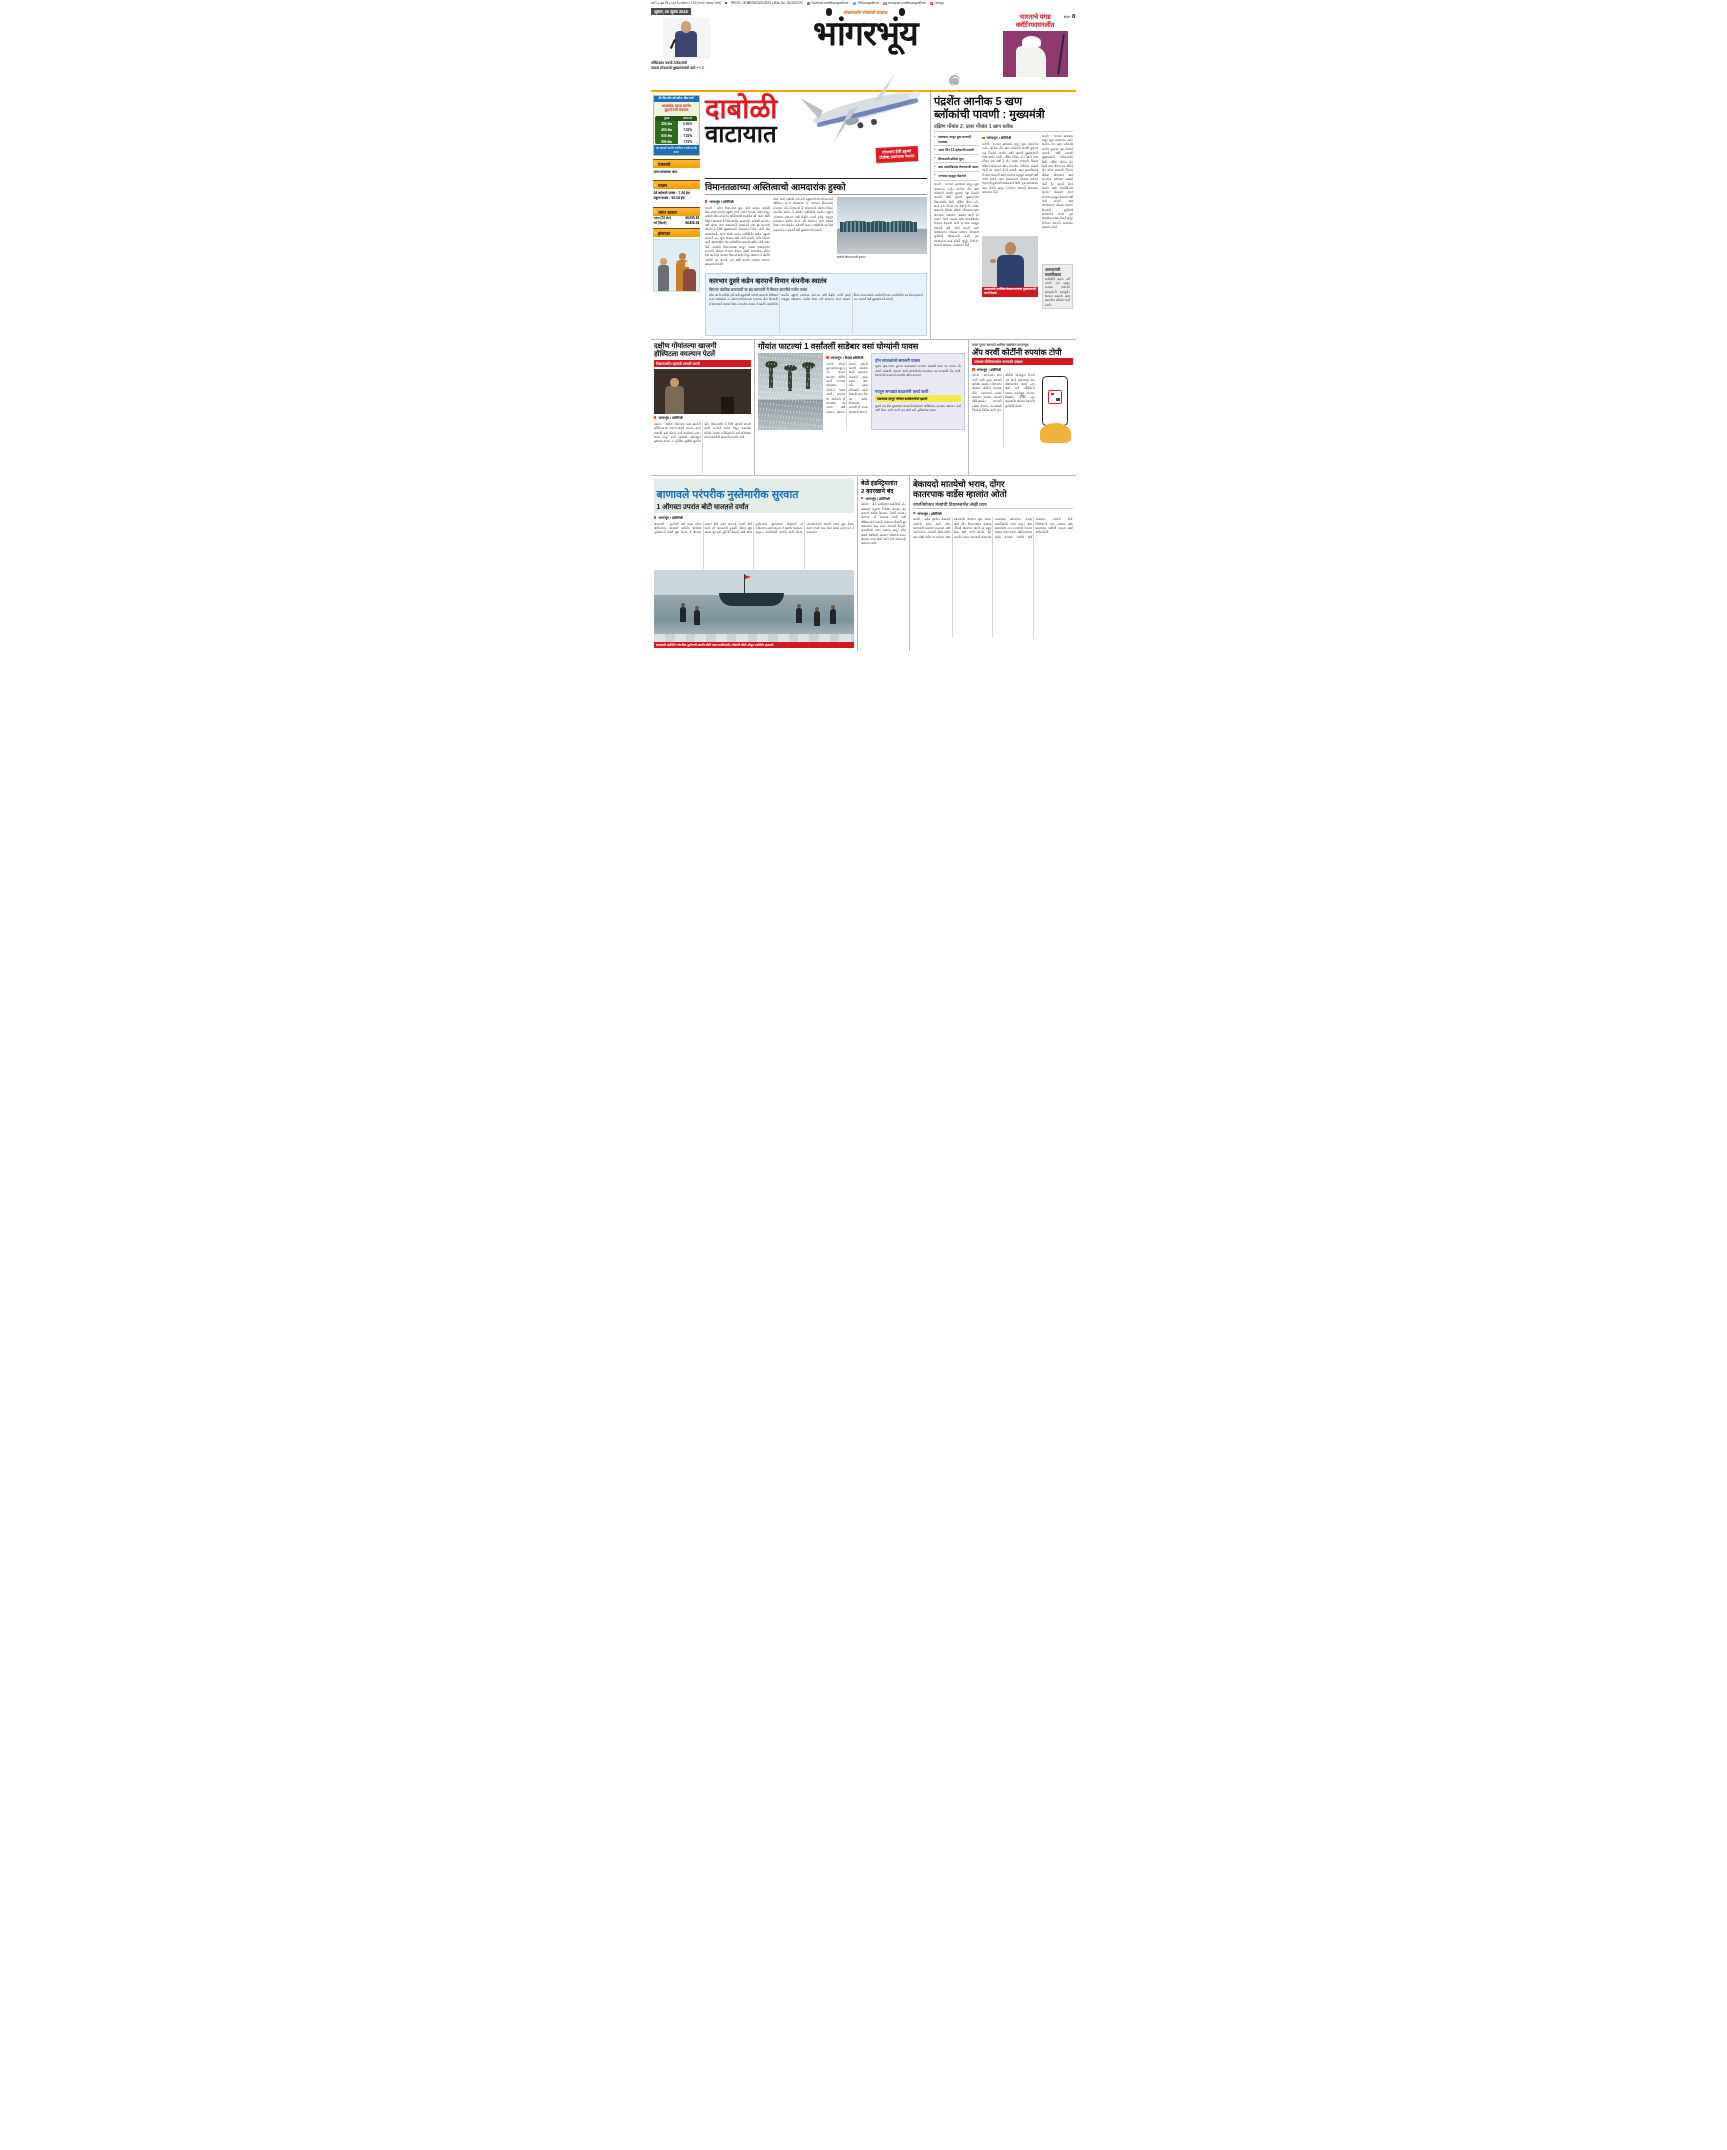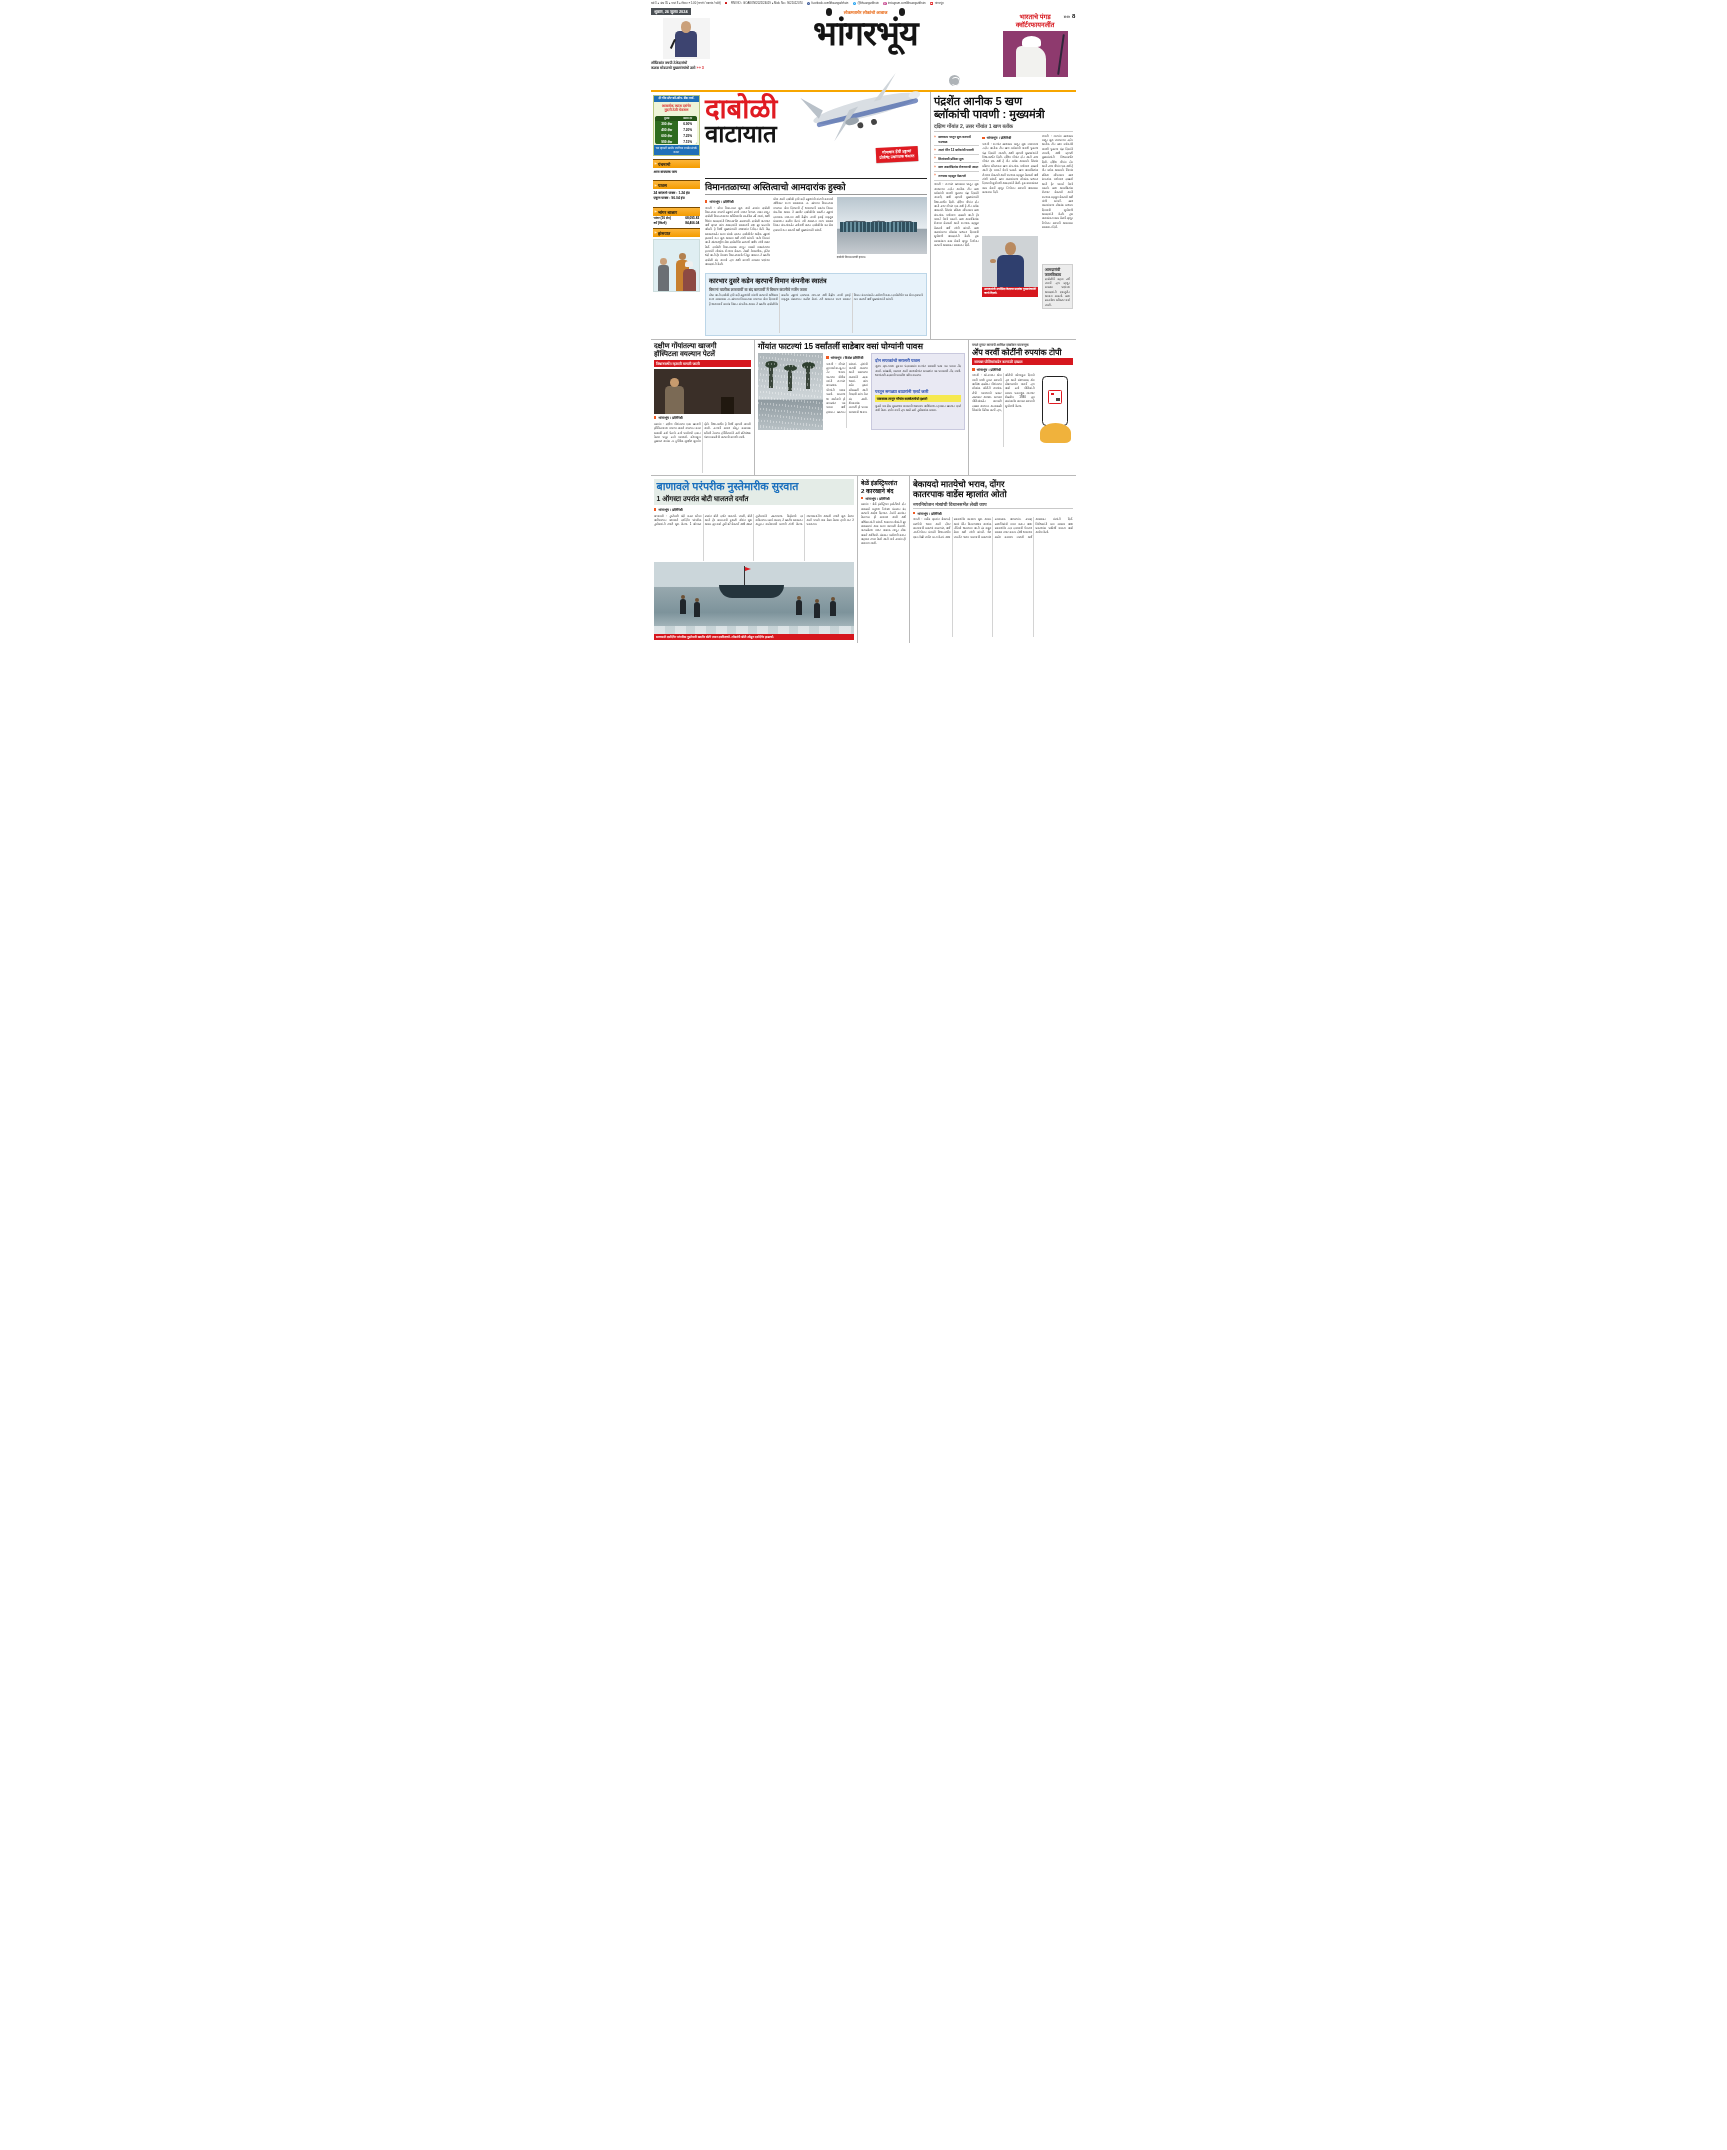--- a/index.html
+++ b/index.html
@@ -130,21 +130,21 @@
   .s-grid{display:flex;gap:2.6px;margin-top:1.3px;}
   .phone{width:36px;height:73px;position:relative;}
   .phone .pbody{position:absolute;left:5.2px;top:2.6px;width:24px;height:48px;background:#fff;border:1.3px solid #222;border-radius:4.3px;}
   .phone .qr{position:absolute;left:11.2px;top:16.3px;width:12px;height:12px;border:0.9px solid #e01b22;border-radius:1.3px;}
   .phone .qr:before{content:"";position:absolute;left:2.2px;top:2.2px;width:2.6px;height:2.6px;background:#e01b22;}
   .phone .qr:after{content:"";position:absolute;right:1.7px;bottom:1.7px;width:3.4px;height:3.4px;background:#444;}
   .phone .hand{position:absolute;left:2.6px;bottom:3.4px;width:31px;height:20px;background:#f0b23c;border-radius:50% 50% 20% 20%;}
   
   .fish{width:206px;}
   .f-band{background:#e4ece7;padding:1.7px 2.6px 0.9px 2.6px;}
-  .f-head{color:#1a6fbd;font-size:10.8px;font-weight:bold;line-height:1.1;}
+  .f-head{color:#1a6fbd;font-size:10.8px;font-weight:bold;line-height:1.1;margin-top:8px;}
   .f-sub{font-size:6.9px;font-weight:bold;color:#141414;margin:1.3px 0;}
   .seaphoto{height:72px;background:linear-gradient(#cbd6da 0 34%,#97a8ae 35%,#7d939b 70%,#b7c6ca);position:relative;overflow:hidden;margin-top:1.7px;}
   .boat{position:absolute;left:65px;top:22.4px;width:65px;height:13px;background:#24343c;border-radius:0 0 17px 17px;}
   .pp{position:absolute;width:6px;height:14.6px;background:#20262b;border-radius:2.6px 2.6px 0 0;}
   .pp:before{content:"";position:absolute;left:1.3px;top:-3.9px;width:3.9px;height:3.9px;border-radius:50%;background:#6d5135;}
   .flag{position:absolute;left:90px;top:4.3px;width:1.3px;height:19px;background:#333;}
   .flag:before{content:"";position:absolute;left:1.3px;top:0.9px;border-left:6.9px solid #e01b22;border-top:2.6px solid transparent;border-bottom:2.6px solid transparent;}
   .foam{position:absolute;left:0;bottom:0;width:100%;height:8.6px;background:repeating-linear-gradient(90deg,#e9eef0 0 11.2px,#cfdadd 11.2px 20.6px);opacity:.8;}
   .f-cap{background:#d6171e;color:#fff;font-size:3.2px;font-weight:bold;padding:0.9px 2.2px;}
   .indus{width:52px;}
@@ -389,21 +389,21 @@
           <div class="pod"></div>
       </div>
       <div class="byline">
           <span class="sq"></span>
           <span>भांगरभूंय । प्रतिनिधी</span>
         </div>
       <div class="body c2" style="height:51px;">मडगांव : दक्षीण गोंयांतल्या एका खाजगी हॉस्पिटलाच्या वयल्या माळये वयल्यान काल सकाळीं उजो पेटलो. उजो पालोवपी दळान वेळार पावून उजो पालयलो. कोणाकूच दुखापत जावंक ना. दुयेंतींक सुरक्षीत सुवातेर व्हेले. विधानसभेंत हे विशीं म्हायती मागली जाली. उज्याचें कारण सोदून काडपाक समिती नेमल्या. हॉस्पिटलांनी उजो प्रतिबंधक यंत्रणा सक्तीची करपाची मागणी जाली.</div>
     </section>
 
     <section class="story rain">
-      <div class="r-head">गोंयांत फाटल्यां 15 वर्सांतलीं साडेबार वसां घोग्यांनी पावस</div>
+      <div class="r-head">गोंयांत फाटल्यां 1 वर्सांतलीं साडेबार वसां घोग्यांनी पावस</div>
       <div class="r-grid">
         <div class="rainphoto">
           <div class="palm" style="left:11.2px;"></div>
           <div class="palm" style="left:30px;top:15.5px;"></div>
           <div class="palm" style="left:48px;top:13px;"></div>
         </div>
         <div class="r-mid">
           <div class="byline">
               <span class="sq"></span>
               <span>भांगरभूंय । विशेश प्रतिनिधी</span>

